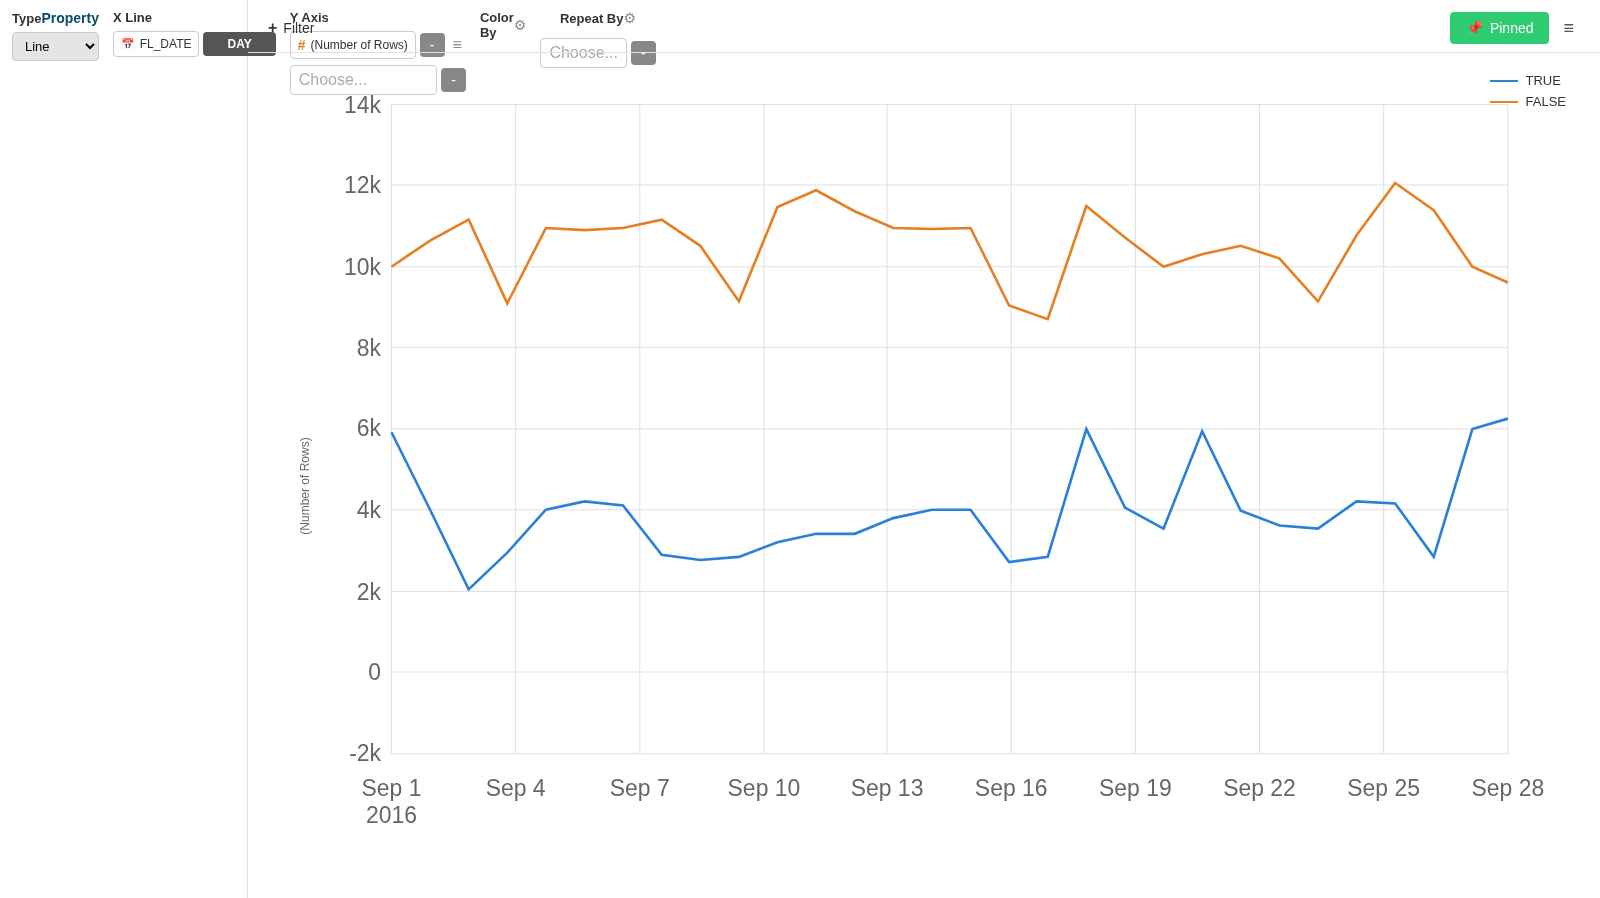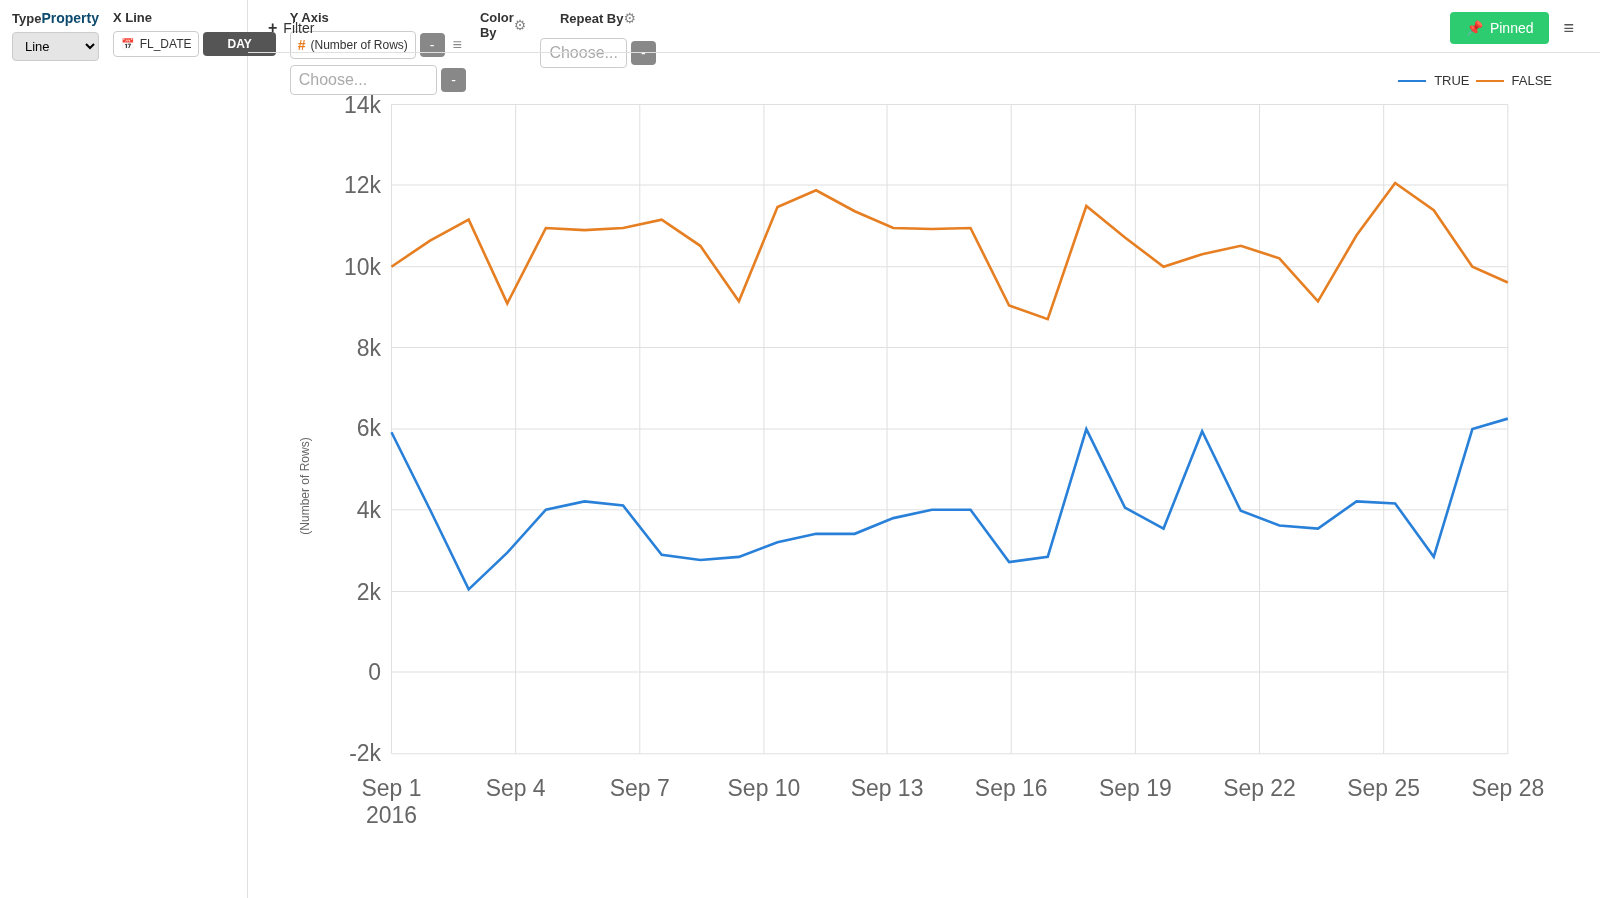--- a/index.html
+++ b/index.html
@@ -221,23 +221,23 @@
 
     svg#chart {
       width: 100%;
       height: 100%;
     }
 
     
     .legend {
       position: absolute;
       top: 20px;
-      right: 48px;
-      display: flex;
-      flex-direction: row;
+      right: 34px;
+      display: flex;
+      flex-direction: column;
       gap: 6px;
     }
     .legend-item {
       display: flex;
       align-items: center;
       gap: 8px;
       font-size: 13px;
     }
     .legend-line {
       width: 28px;

